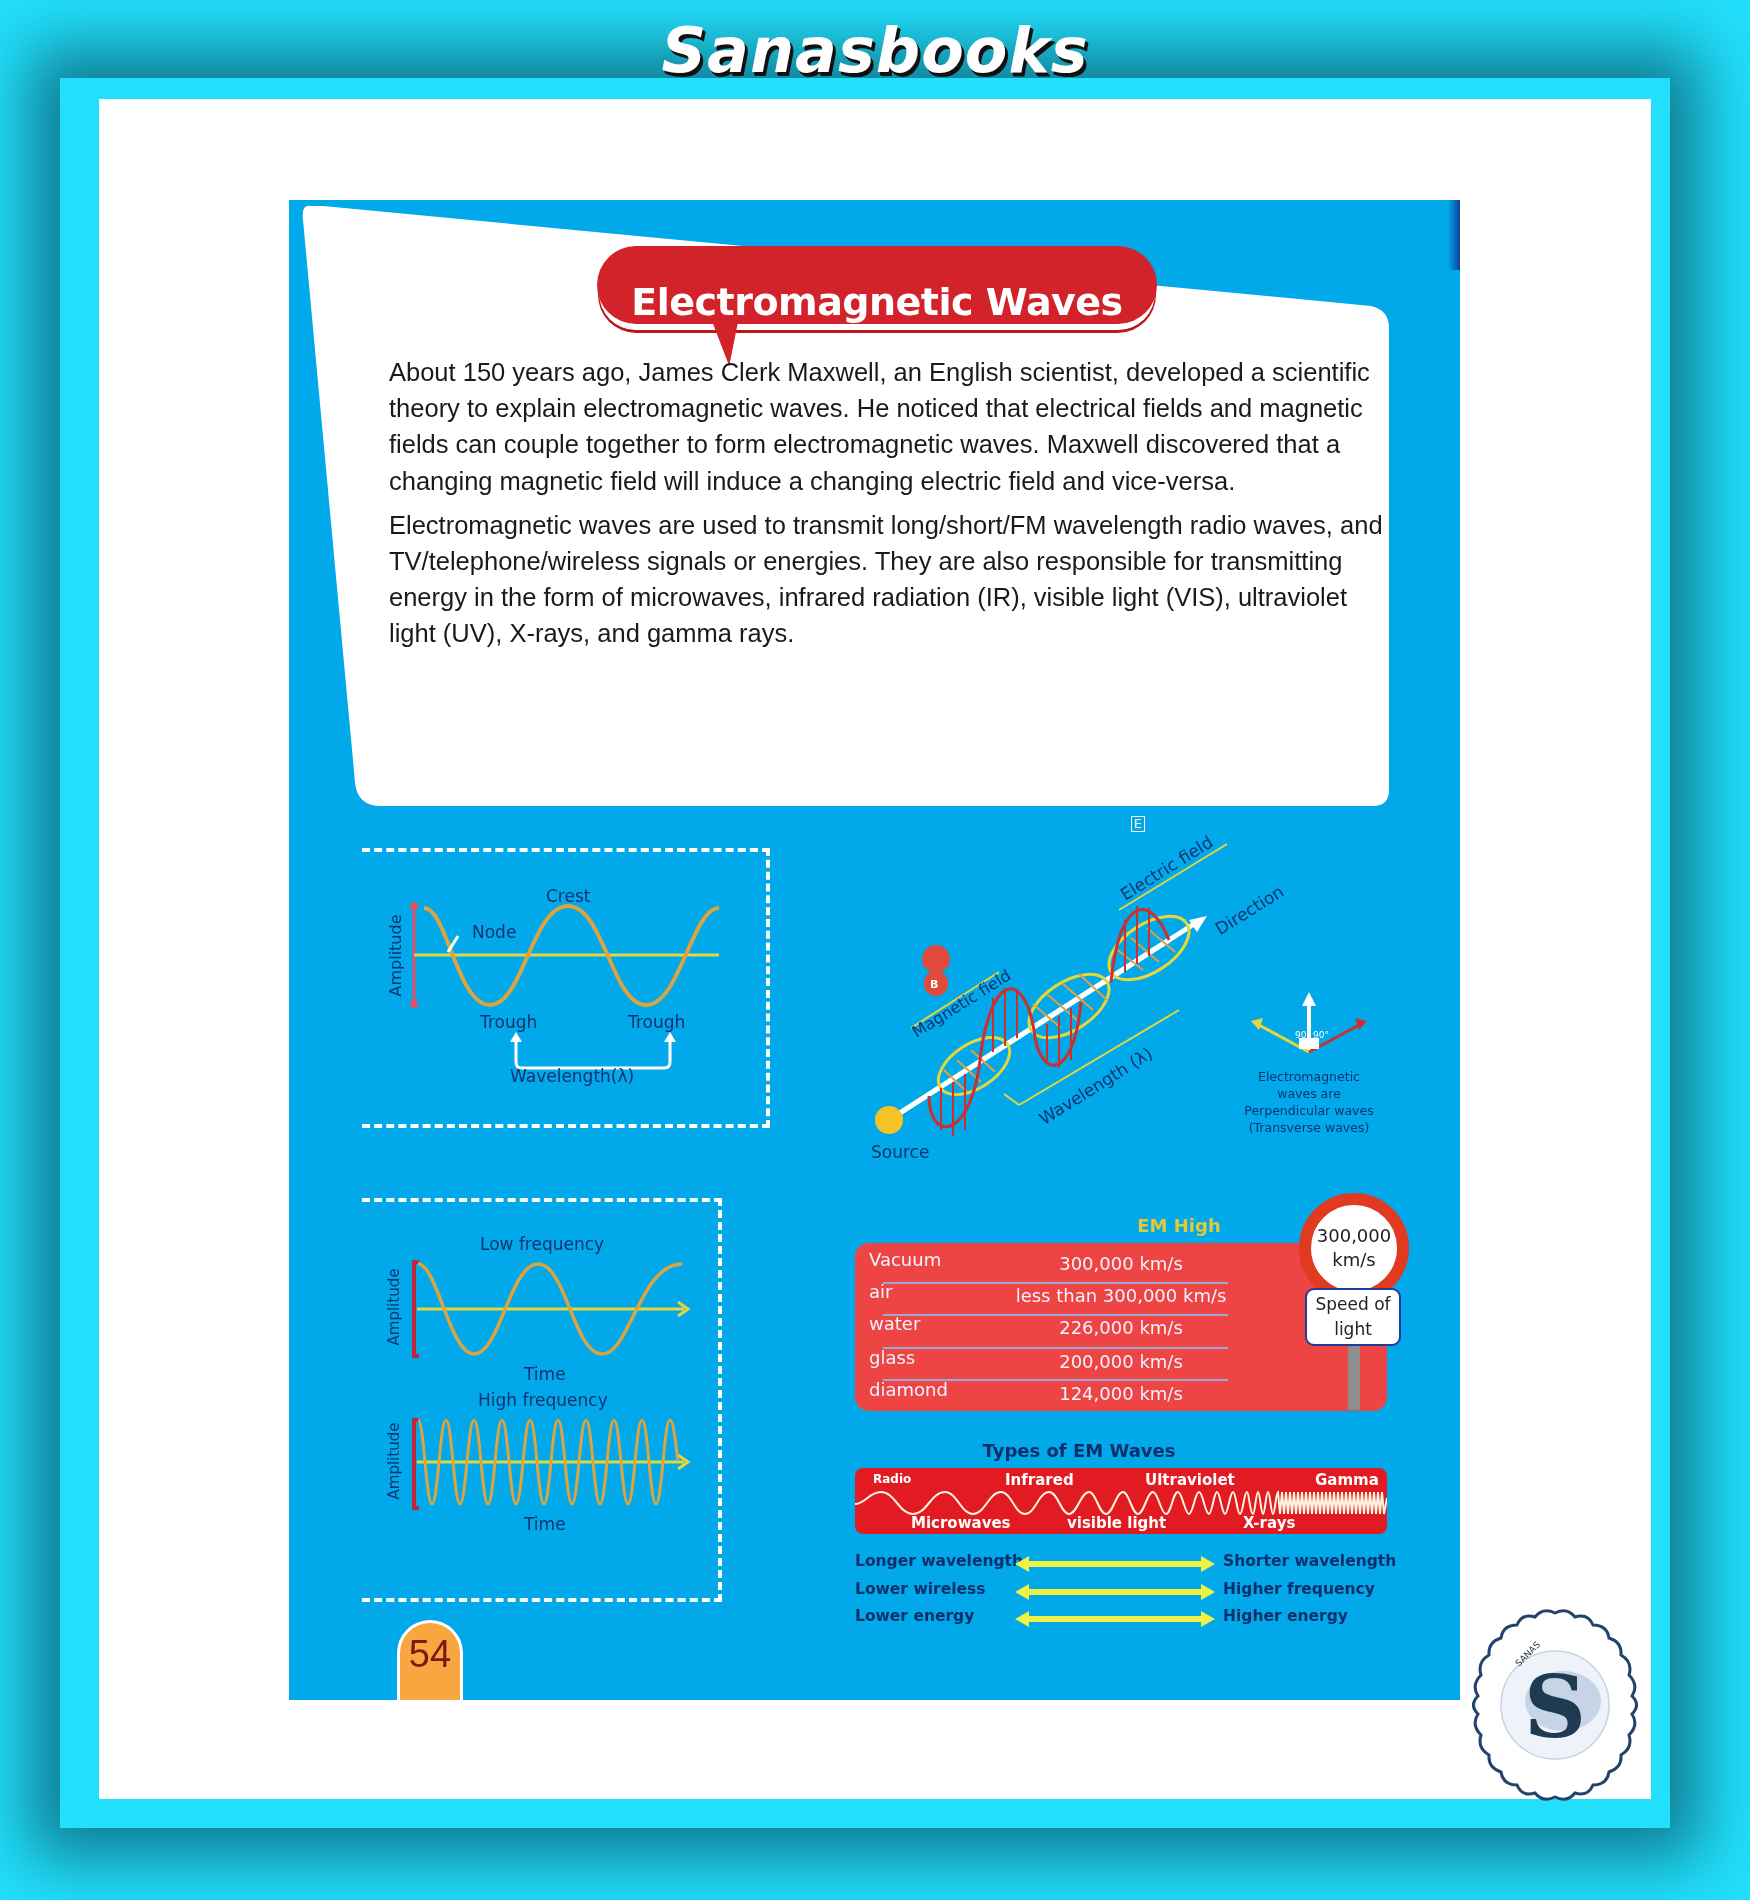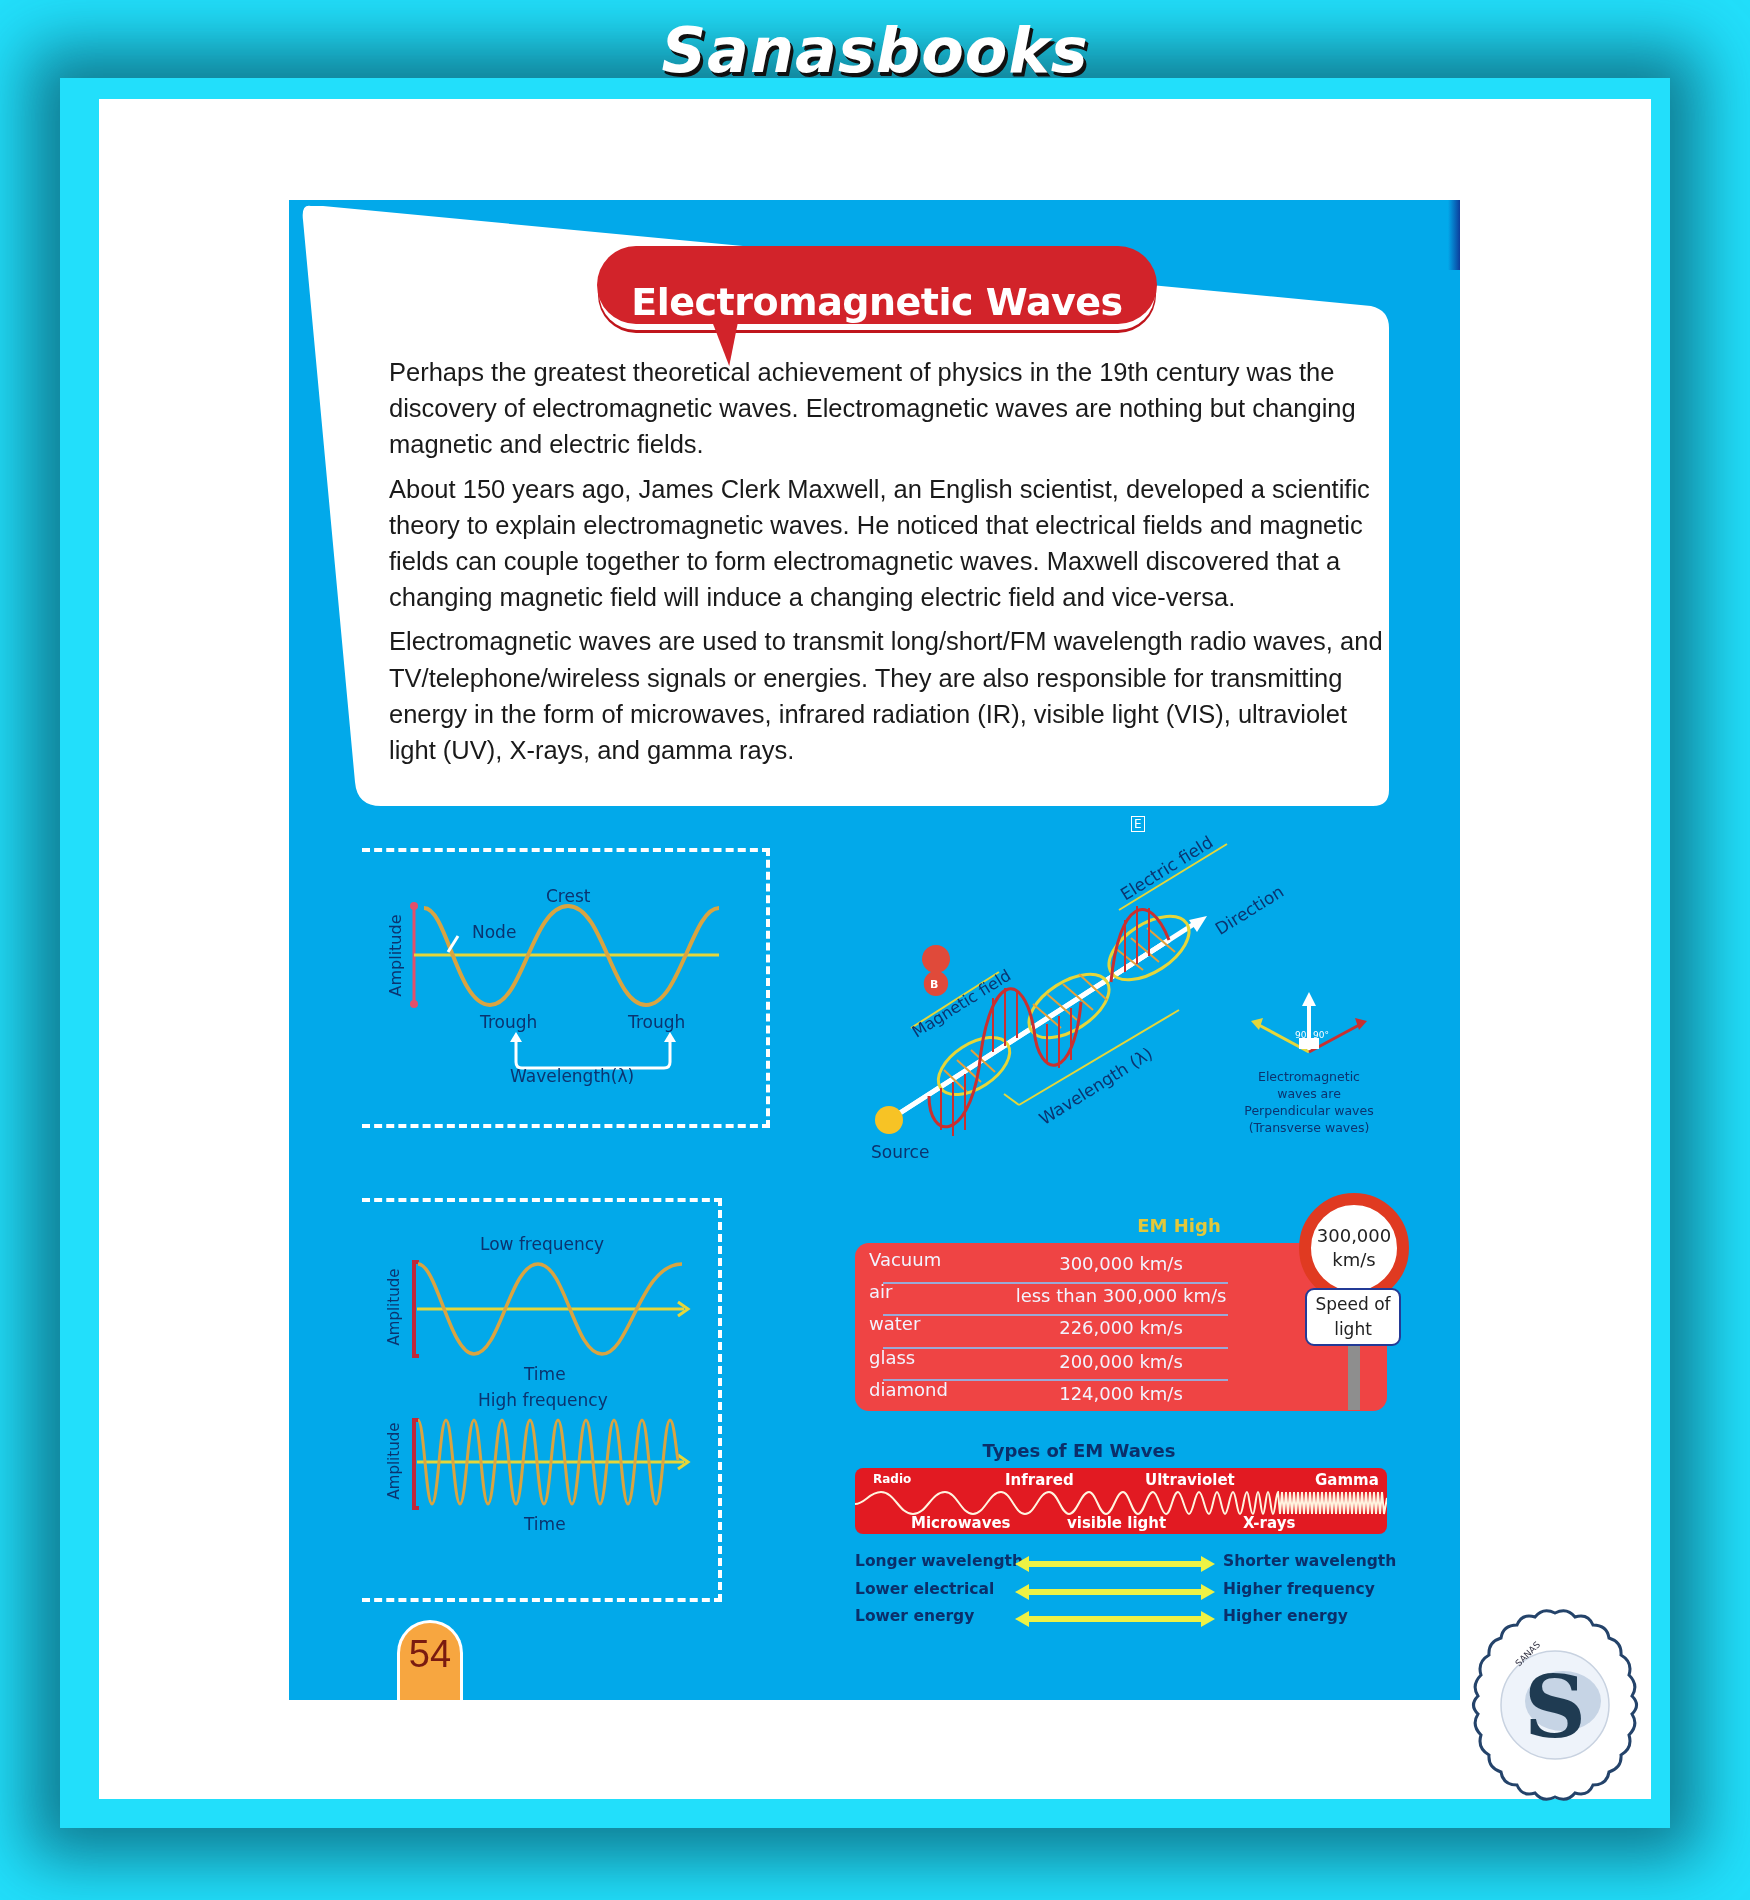--- a/index.html
+++ b/index.html
@@ -132,21 +132,20 @@
 
   <div class="text-card">
     <svg width="1100" height="610" viewBox="0 0 1100 610">
       <path d="M14 6 Q4 4 6 20 L58 582 Q60 606 84 606 L1076 606 Q1092 606 1092 590 L1092 128 Q1092 110 1074 106 L26 6 Z" fill="#ffffff"></path>
     </svg>
     <div class="title-bubble">
       <span>Electromagnetic Waves</span>
     </div>
     <div class="bubble-tail"></div>
     <div class="body-text">
-      <p>Perhaps the greatest theoretical achievement of physics in the 19th century was the discovery of electromagnetic waves. Electromagnetic waves are nothing but changing magnetic and electric fields.</p>
       <p>About 150 years ago, James Clerk Maxwell, an English scientist, developed a scientific theory to explain electromagnetic waves. He noticed that electrical fields and magnetic fields can couple together to form electromagnetic waves. Maxwell discovered that a changing magnetic field will induce a changing electric field and vice-versa.</p>
       <p>Electromagnetic waves are used to transmit long/short/FM wavelength radio waves, and TV/telephone/wireless signals or energies. They are also responsible for transmitting energy in the form of microwaves, infrared radiation (IR), visible light (VIS), ultraviolet light (UV), X-rays, and gamma rays.</p>
     </div>
   </div>
 
   <div class="dash-box" style="left:73px; top:648px; width:408px; height:280px;"></div>
   <div class="diag" style="left:73px; top:648px; width:408px; height:280px;">
     <svg width="408" height="280" viewBox="0 0 408 280">
       <line x1="52" y1="58" x2="52" y2="156" stroke="#e2506a" stroke-width="3"></line>
       <circle cx="52" cy="58" r="4" fill="#e2506a"></circle>
@@ -325,21 +324,21 @@
   <div class="props">
     <div class="prop-row" style="top:0;">
       <span class="l">Longer wavelength</span>
       <svg width="200" height="20" viewBox="0 0 200 20">
           <line x1="10" y1="10" x2="190" y2="10" stroke="#eef244" stroke-width="6"></line>
           <path d="M0 10 L14 2 L14 18 Z M200 10 L186 2 L186 18 Z" fill="#eef244"></path>
         </svg>
       <span class="r">Shorter wavelength</span>
     </div>
     <div class="prop-row" style="top:28px;">
-      <span class="l">Lower electrical</span>
+      <span class="l">Lower wireless</span>
       <svg width="200" height="20" viewBox="0 0 200 20">
           <line x1="10" y1="10" x2="190" y2="10" stroke="#eef244" stroke-width="6"></line>
           <path d="M0 10 L14 2 L14 18 Z M200 10 L186 2 L186 18 Z" fill="#eef244"></path>
         </svg>
       <span class="r">Higher frequency</span>
     </div>
     <div class="prop-row" style="top:55px;">
       <span class="l">Lower energy</span>
       <svg width="200" height="20" viewBox="0 0 200 20">
           <line x1="10" y1="10" x2="190" y2="10" stroke="#eef244" stroke-width="6"></line>

